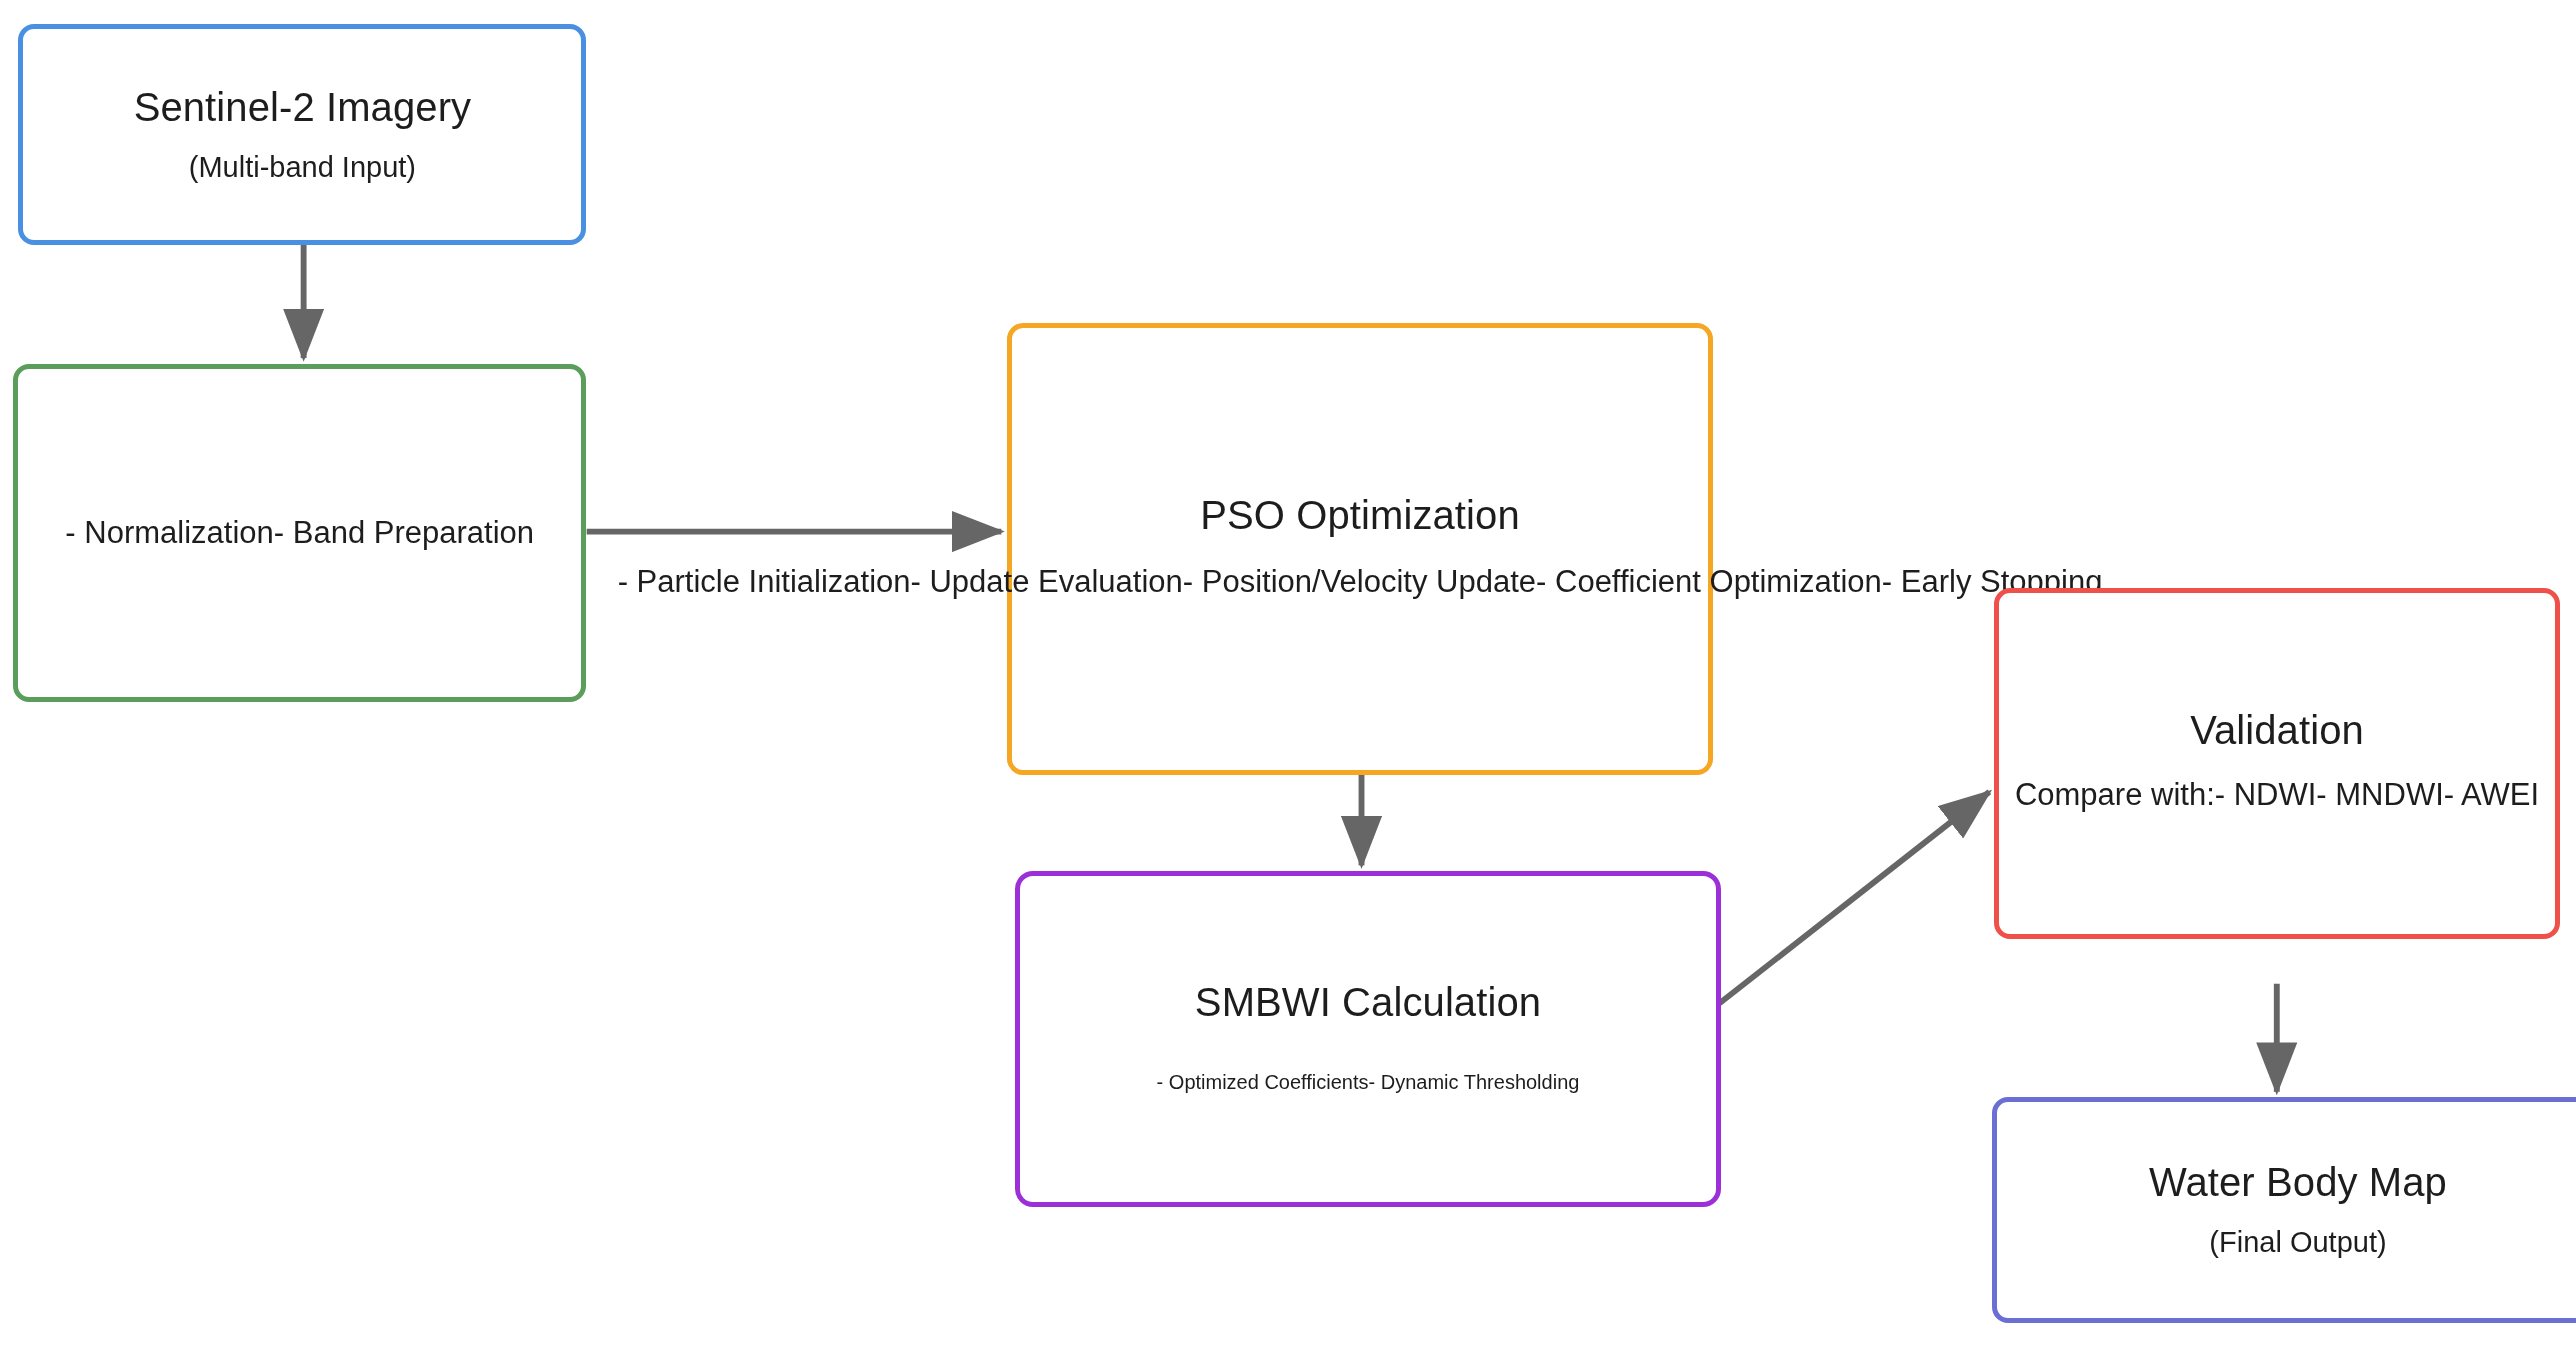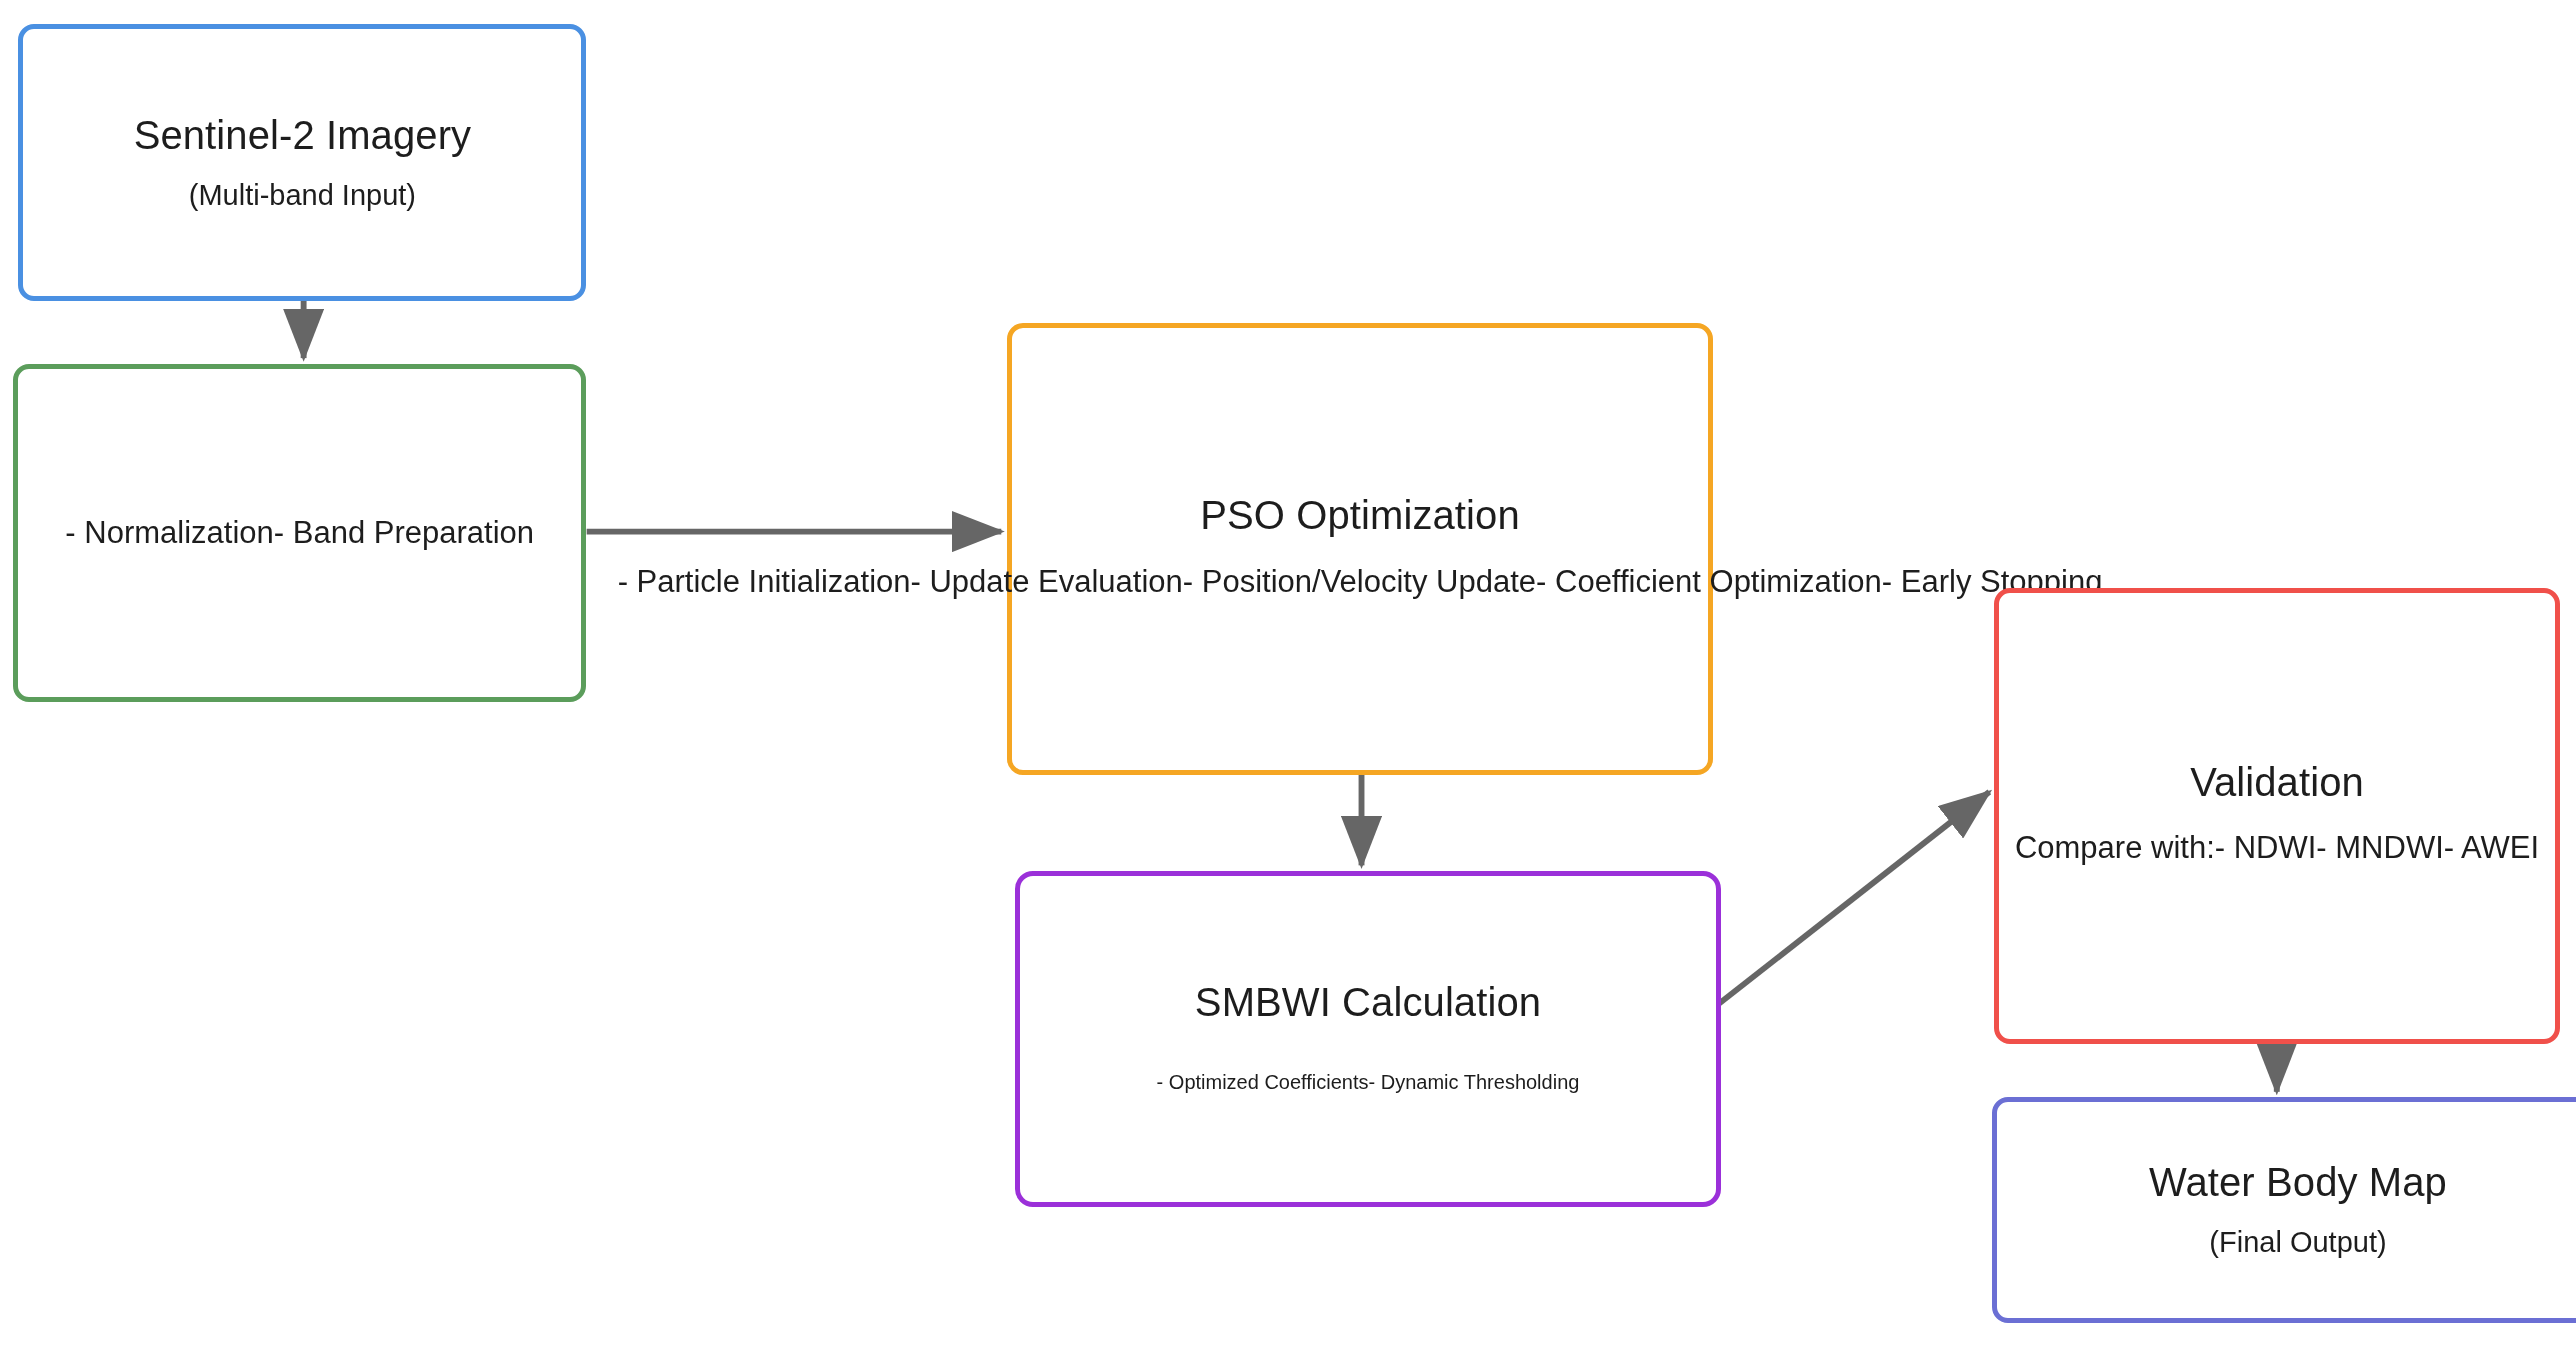--- a/index.html
+++ b/index.html
@@ -51,36 +51,36 @@
     font-weight: 400;
     line-height: 1.22;
     white-space: nowrap;
   }
   .node .lines {
     display: flex;
     align-items: center;
   }
 
   
-  #node-source   { left: 18.4px;   top: 24px;   width: 568px; height: 277px;  border-color: #4a90e2; }
+  #node-source   { left: 18.4px;   top: 24px;   width: 568px; height: 221px;  border-color: #4a90e2; }
   #node-source .title { margin-bottom: 19px; }
 
   #node-band     { left: 13.2px;   top: 364px;  width: 573px; height: 338px;  border-color: #5b9d5b; }
   #node-band .title { margin-bottom: 19px; }
   #node-band .sub { font-size: 31px; line-height: 1.52; }
 
   #node-pso      { left: 1007px; top: 307px;  width: 706px; height: 452px;  border-color: #f5a623; margin-top: 16px; }
   #node-pso .title { margin-bottom: 17.6px; }
   #node-pso .sub { font-size: 31px; line-height: 1.60; }
 
   #node-smbwi    { left: 1015px; top: 871px; width: 706px; height: 336px;  border-color: #9b30d9; border-radius: 18px; }
   #node-smbwi .title { margin-bottom: 19px; }
   #node-smbwi .sub { font-size: 20px; line-height: 1.62; margin-top: 21px; }
 
-  #node-valid    { left: 1994px; top: 588px;  width: 566px; height: 456px;  border-color: #f0504a; }
+  #node-valid    { left: 1994px; top: 588px;  width: 566px; height: 351px;  border-color: #f0504a; }
   #node-valid .title { margin-bottom: 17.6px; }
   #node-valid .sub { font-size: 31px; line-height: 1.58; }
 
   #node-output   { left: 1992px; top: 1097px; width: 612px; height: 226px;  border-color: #6b6fd4; }
   #node-output .title { margin-bottom: 19px; }
 </style>
 </head>
 <body>
 
 <div id="canvas">

